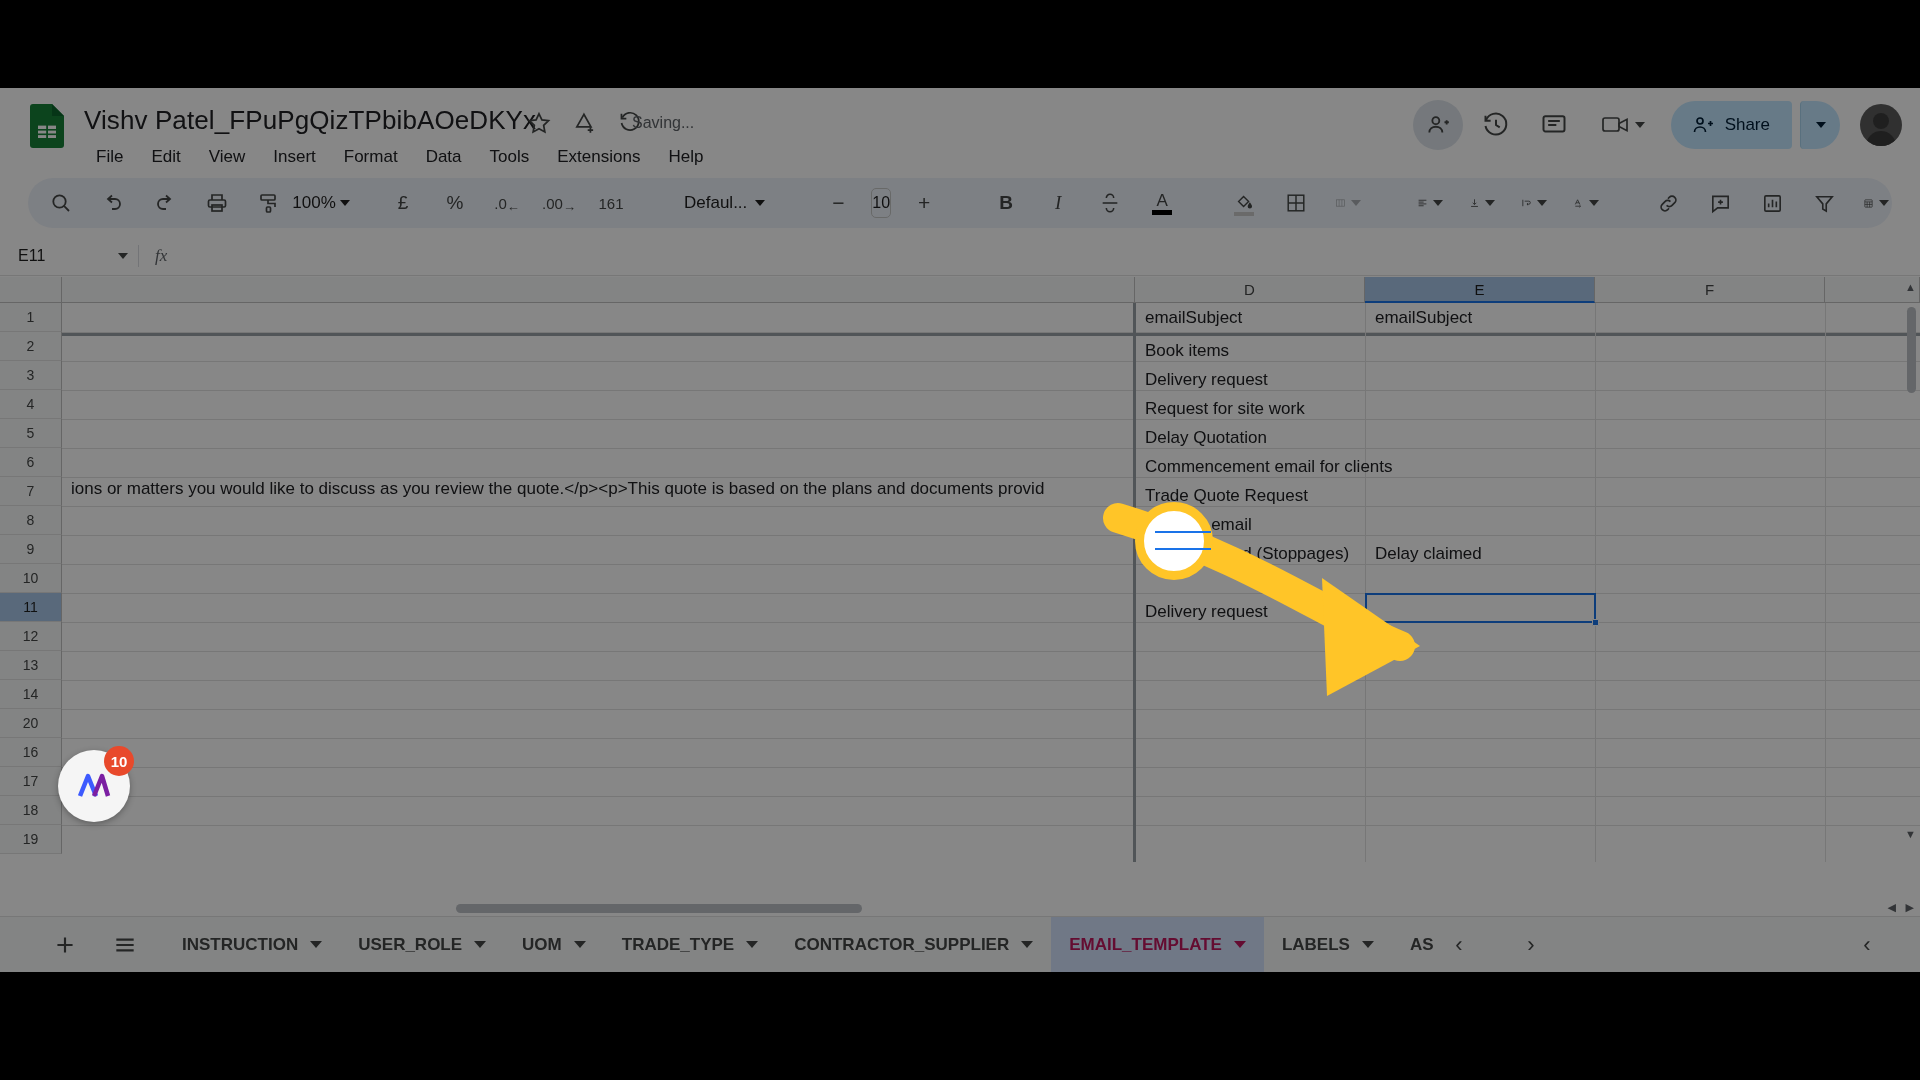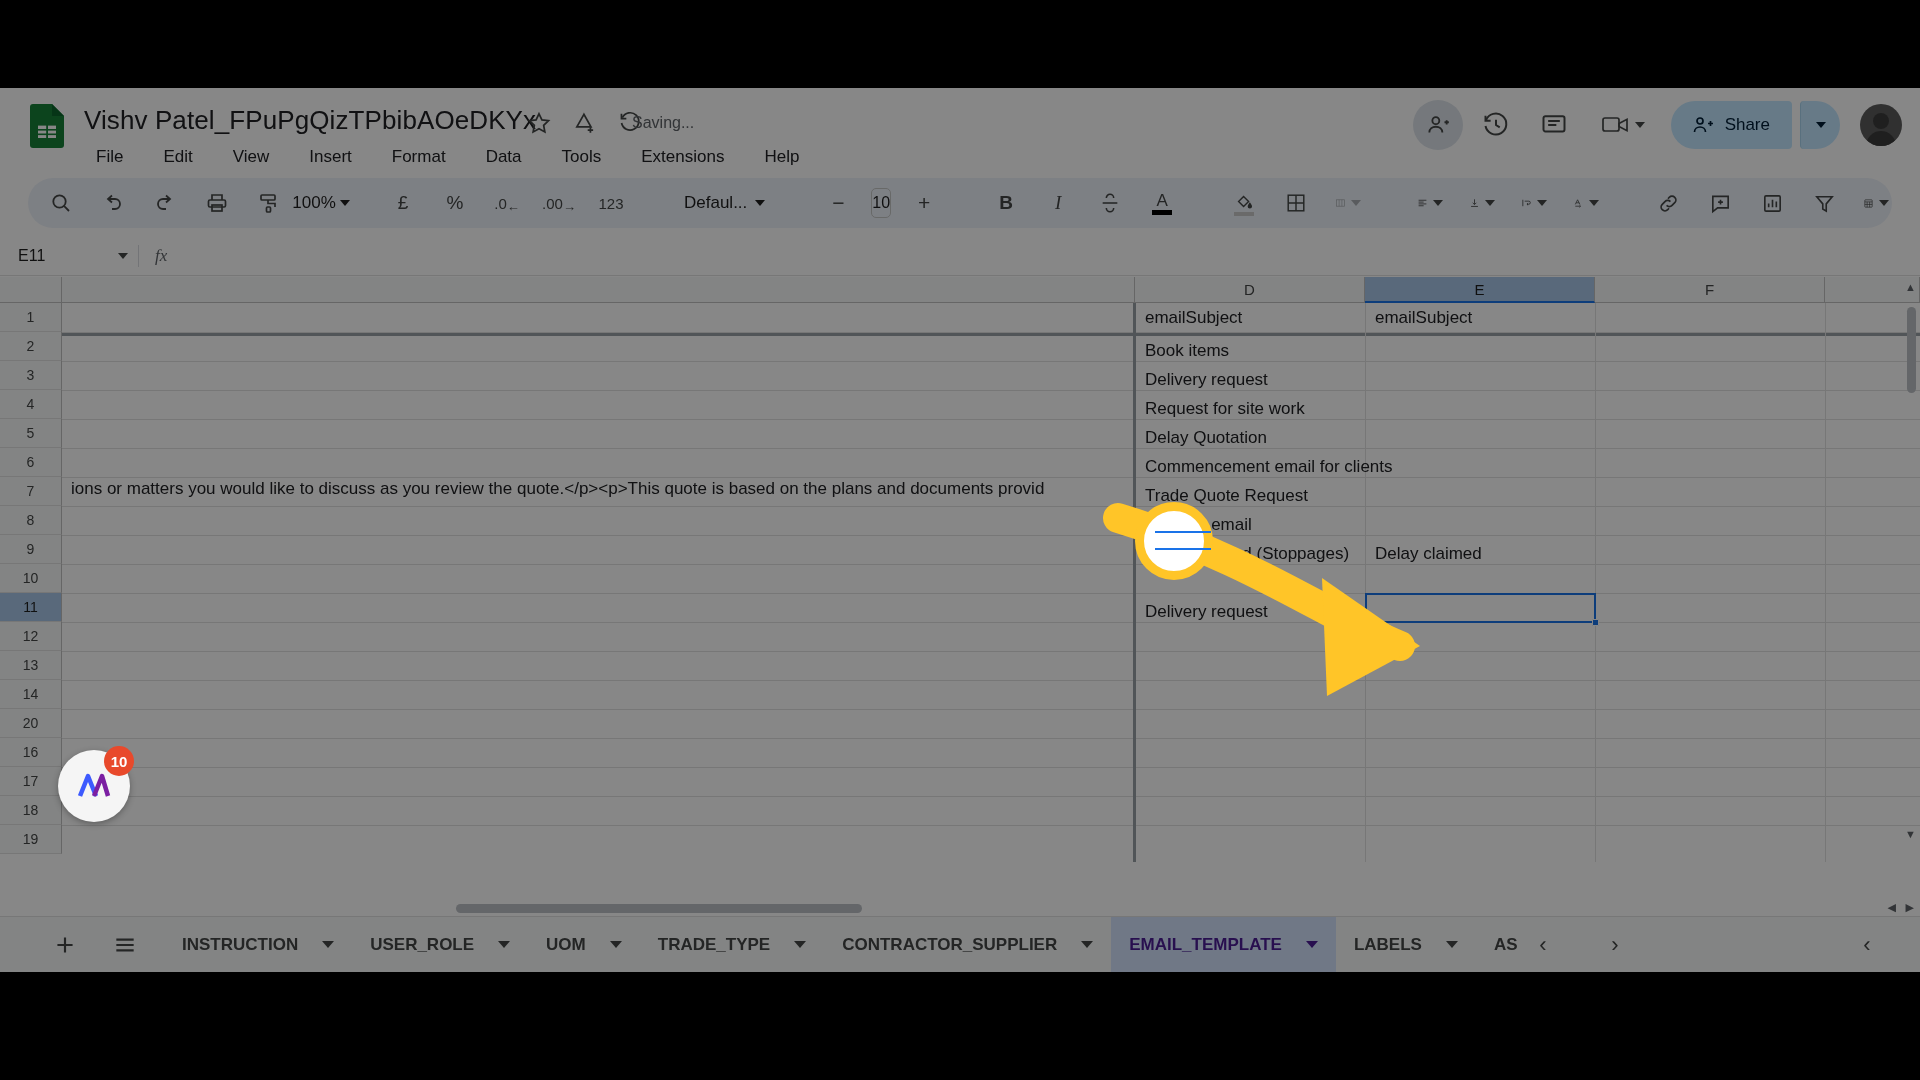--- a/index.html
+++ b/index.html
@@ -34,21 +34,21 @@
   .title-ic {
     position: absolute; top: 22px; width: 26px; height: 26px;
     color: #444746;
   }
   .saving-txt {
     position: absolute; left: 632px; top: 26px;
     font-size: 16px; color: #5f6368; white-space: nowrap;
   }
   .menubar {
     position: absolute; left: 84px; top: 56px;
-    display: flex; gap: 16px; align-items: center;
+    display: flex; gap: 4px; align-items: center;
   }
   .menubar span {
     font-size: 17px; color: #202124; padding: 3px 12px; border-radius: 5px;
     white-space: nowrap; cursor: default;
   }
   .tb-right { position: absolute; right: 18px; top: 12px; display: flex; align-items: center; gap: 8px; }
   .circ-btn {
     width: 50px; height: 50px; border-radius: 50%;
     display: flex; align-items: center; justify-content: center;
     color: #444746;
@@ -139,24 +139,24 @@
   .vthumb  { position:absolute; right:3px; top:216px; width:9px; height:86px; background:#bdc1c6; border-radius:5px;}
   .hscroll { position:absolute; left:0; bottom:0; height:14px; width:1920px; background:#fff;}
   .hthumb  { position:absolute; left:456px; bottom:3px; width:406px; height:9px; background:#bdc1c6; border-radius:5px;}
   .scroll-arrow { position:absolute; color:#5f6368; font-size:11px; }
 
   
   .tabbar { position:absolute; left:0; bottom:0; width:1920px; height:56px; background:#f8f9fa;
             display:flex; align-items:center; border-top:1px solid #e0e0e0; }
   .tab-ic { width:46px; height:46px; display:flex; align-items:center; justify-content:center; color:#444746; }
   .sheet-tab {
-    height:56px; display:flex; align-items:center; gap:24px; padding:0 18px;
+    height:56px; display:flex; align-items:center; gap:12px; padding:0 18px;
     font-size:17px; color:#444746; font-weight:bold; white-space:nowrap;
   }
-  .sheet-tab.active { background:#d3e3fd; color:#4c1d95; }
+  .sheet-tab.active { background:#d3e3fd; color:#be185d; }
   .tab-caret { width:0;height:0;border-left:6px solid transparent;border-right:6px solid transparent;border-top:7px solid currentColor; }
   .tabnav { width:46px; height:46px; display:flex; align-items:center; justify-content:center; color:#444746; font-size:22px;}
 
   
   #annot { position:absolute; left:0; top:88px; width:1920px; height:884px; z-index:80; pointer-events:none;}
   .ring {
     position:absolute; border-radius:50%; border:9px solid #FFC528; background:#fff;
   }
 
   
@@ -301,21 +301,21 @@
       <div class="tb-item" style="font-size:19px">£</div>
       <div class="tb-item" style="font-size:19px">%</div>
       <div class="tb-item">
         <span style="font-size:15px">.0</span>
         <span style="font-size:13px;margin-top:7px">←</span>
       </div>
       <div class="tb-item">
         <span style="font-size:15px">.00</span>
         <span style="font-size:13px;margin-top:7px">→</span>
       </div>
-      <div class="tb-item" style="font-size:15px">123</div>
+      <div class="tb-item" style="font-size:15px">161</div>
       <div class="tb-sep"></div>
       <div class="font-box">
         <span>Defaul...</span>
         <span class="caret"></span>
       </div>
       <div class="tb-sep"></div>
       <div class="tb-item" style="font-size:21px">−</div>
       <div class="size-box">10</div>
       <div class="tb-item" style="font-size:21px">+</div>
       <div class="tb-sep"></div>

